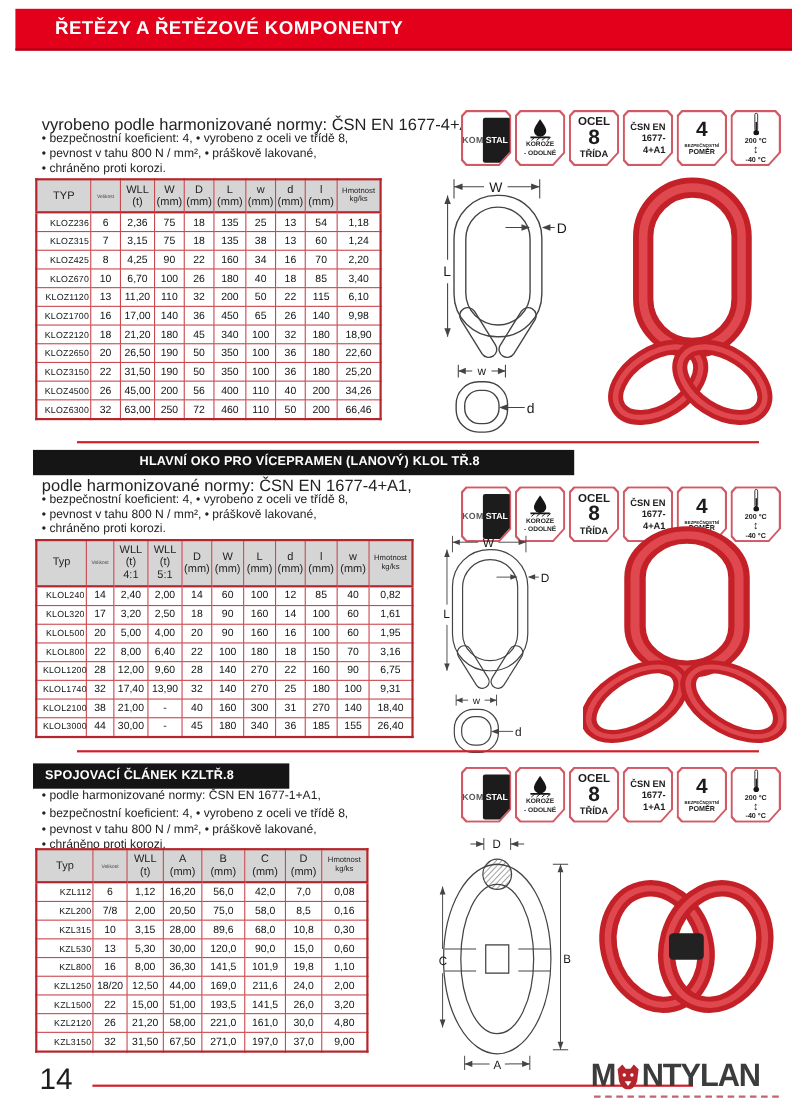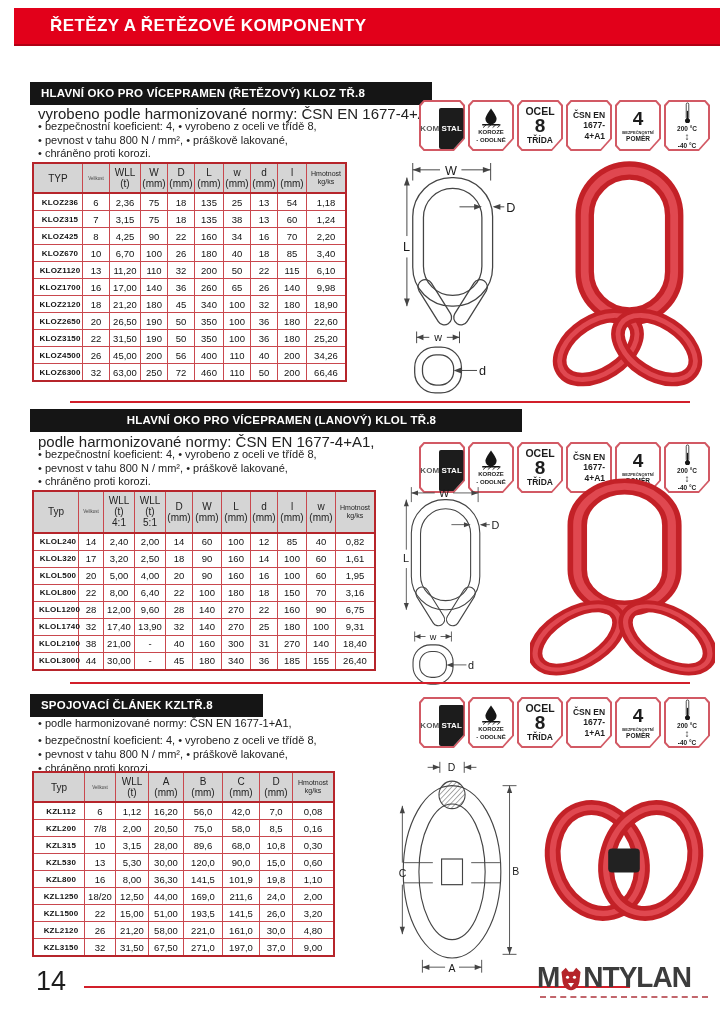--- a/index.html
+++ b/index.html
@@ -45,21 +45,21 @@
 
   
   table.spec{position:absolute;border-collapse:collapse;table-layout:fixed;background:#fff;
         border:2px solid #b6252b;}
   table.spec th,table.spec td{border:1px solid #c9484e;}
   table.spec thead th{background:#d5d5d5;font-weight:normal;font-size:10px;color:#222;
         white-space:pre-line;line-height:1.12;padding:3px 0;border-bottom:2px solid #b6252b;}
   table.spec thead th.xs{font-size:4.5px;color:#444;}
   table.spec thead th.sm{font-size:7px;}
   table.spec td{font-size:9.5px;color:#111;text-align:center;padding:2.5px 1px;}
-  table.spec td.typ{font-weight:bold;font-size:8px;text-align:center;padding-left:5px;letter-spacing:.2px;}
+  table.spec td.typ{font-weight:normal;font-size:8px;text-align:right;padding-left:5px;letter-spacing:.2px;}
   #t1{left:32px;top:162px;width:302px;}
   #t1 th:nth-child(1){width:48px}#t1 th:nth-child(2){width:26px}#t1 th:nth-child(3){width:30px}
   #t1 th:nth-child(4),#t1 th:nth-child(5){width:26px}#t1 th:nth-child(6){width:28px}
   #t1 th:nth-child(7),#t1 th:nth-child(8){width:26px}#t1 th:nth-child(9){width:28px}#t1 th:nth-child(10){width:38px}
   #t2{left:32px;top:490px;width:330px;}
   #t2 th:nth-child(1){width:44px}#t2 th:nth-child(2){width:24px}
   #t2 th:nth-child(3),#t2 th:nth-child(4){width:30px}
   #t2 th:nth-child(5){width:26px}#t2 th:nth-child(6),#t2 th:nth-child(7){width:28px}
   #t2 th:nth-child(8){width:26px}#t2 th:nth-child(9),#t2 th:nth-child(10){width:28px}
   #t2 th:nth-child(11){width:38px}
@@ -87,23 +87,20 @@
 </style>
 </head>
 <body>
 
 <div class="page">
 
   <div class="topbar">
     <div class="ttl">ŘETĚZY A ŘETĚZOVÉ KOMPONENTY</div>
   </div>
 
-  <div class="secbar" style="top:82px;width:402px;">
-    <span>HLAVNÍ OKO PRO VÍCEPRAMEN (ŘETĚZOVÝ) KLOZ TŘ.8</span>
-  </div>
   <div class="intro" style="top:105px;">vyrobeno podle harmonizované normy: ČSN EN 1677-4+A1,</div>
   <div class="bullets" style="top:120px;">
     <div>• bezpečnostní koeficient: 4, • vyrobeno z oceli ve třídě 8,</div>
     <div>• pevnost v tahu 800 N / mm², • práškově lakované,</div>
     <div>• chráněno proti korozi.</div>
   </div>
 
   <div class="badges" style="left:419px;top:100px;">
     <div class="badge">
         <div class="in">
@@ -238,21 +235,21 @@
           <td>22</td>
           <td>115</td>
           <td>6,10</td>
         </tr>
         <tr>
           <td class="typ">KLOZ1700</td>
           <td>16</td>
           <td>17,00</td>
           <td>140</td>
           <td>36</td>
-          <td>260</td>
+          <td>450</td>
           <td>65</td>
           <td>26</td>
           <td>140</td>
           <td>9,98</td>
         </tr>
         <tr>
           <td class="typ">KLOZ2120</td>
           <td>18</td>
           <td>21,20</td>
           <td>180</td>

